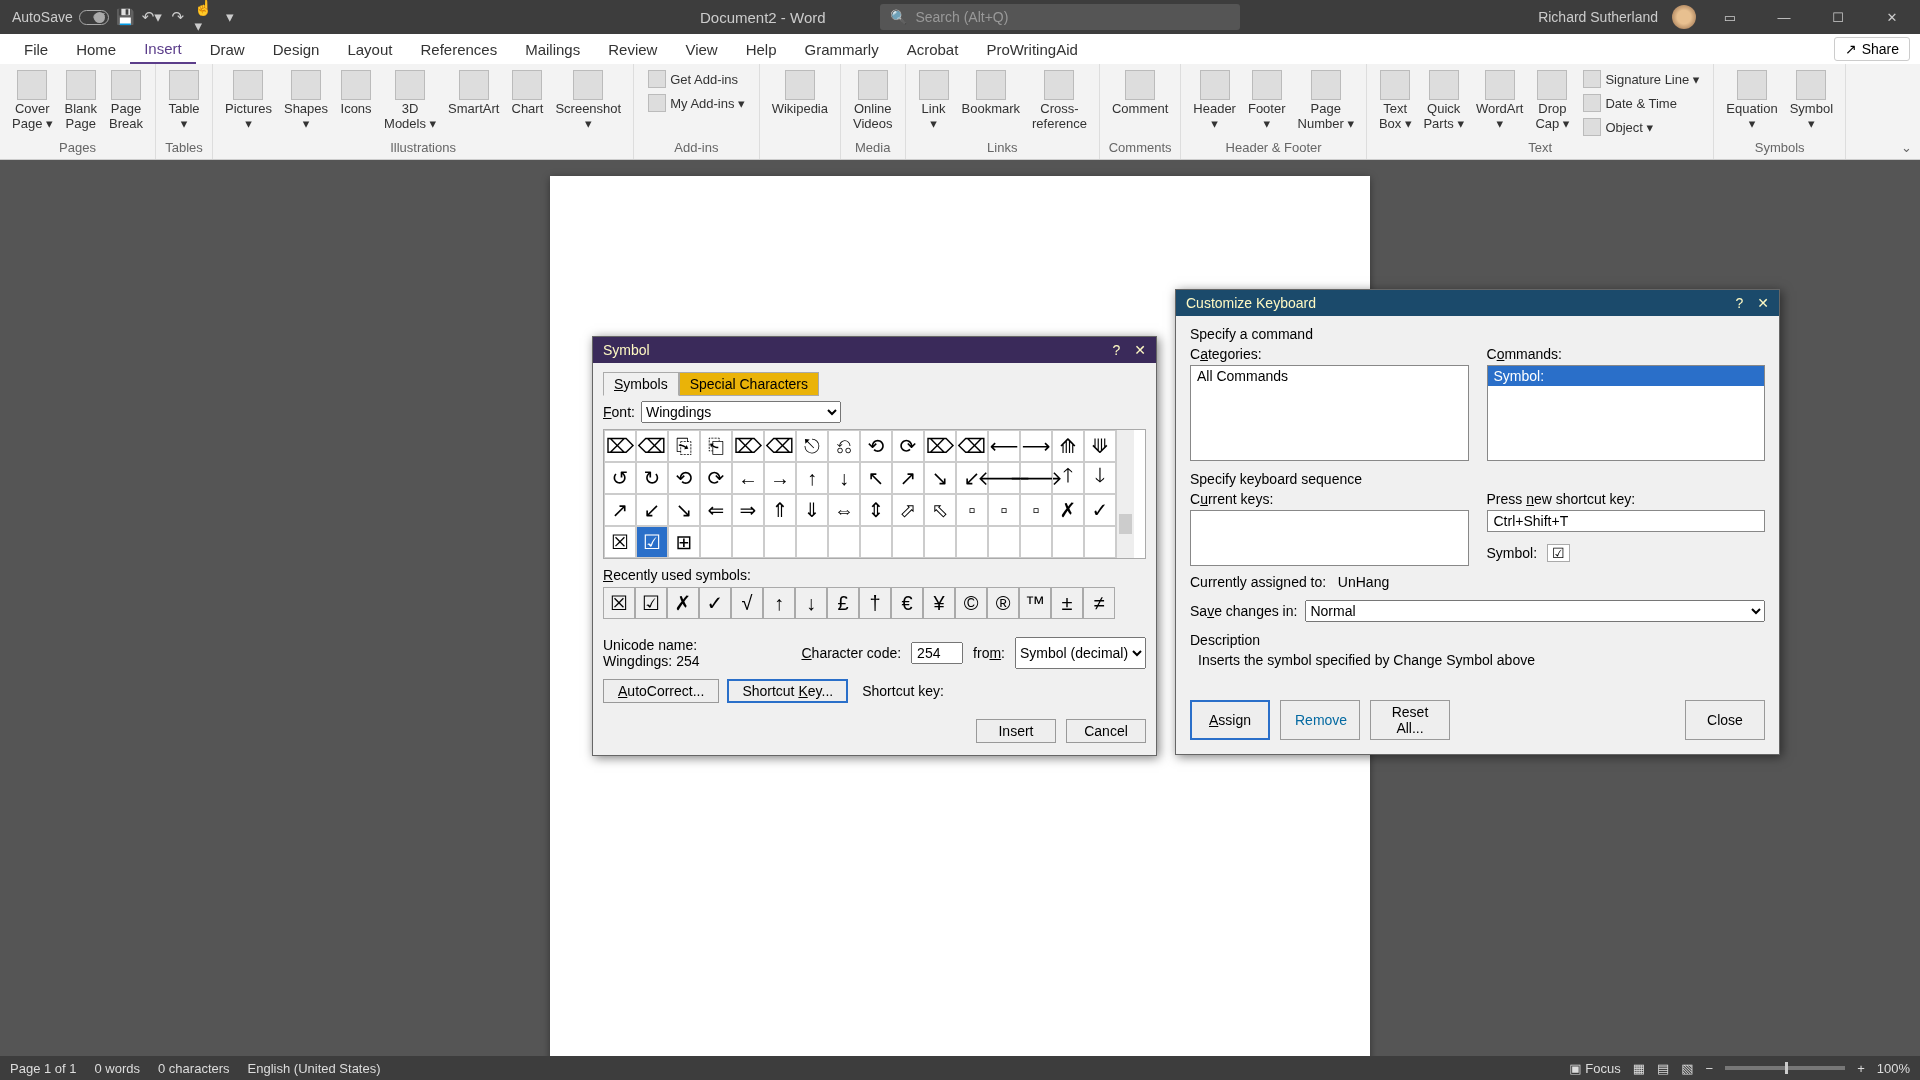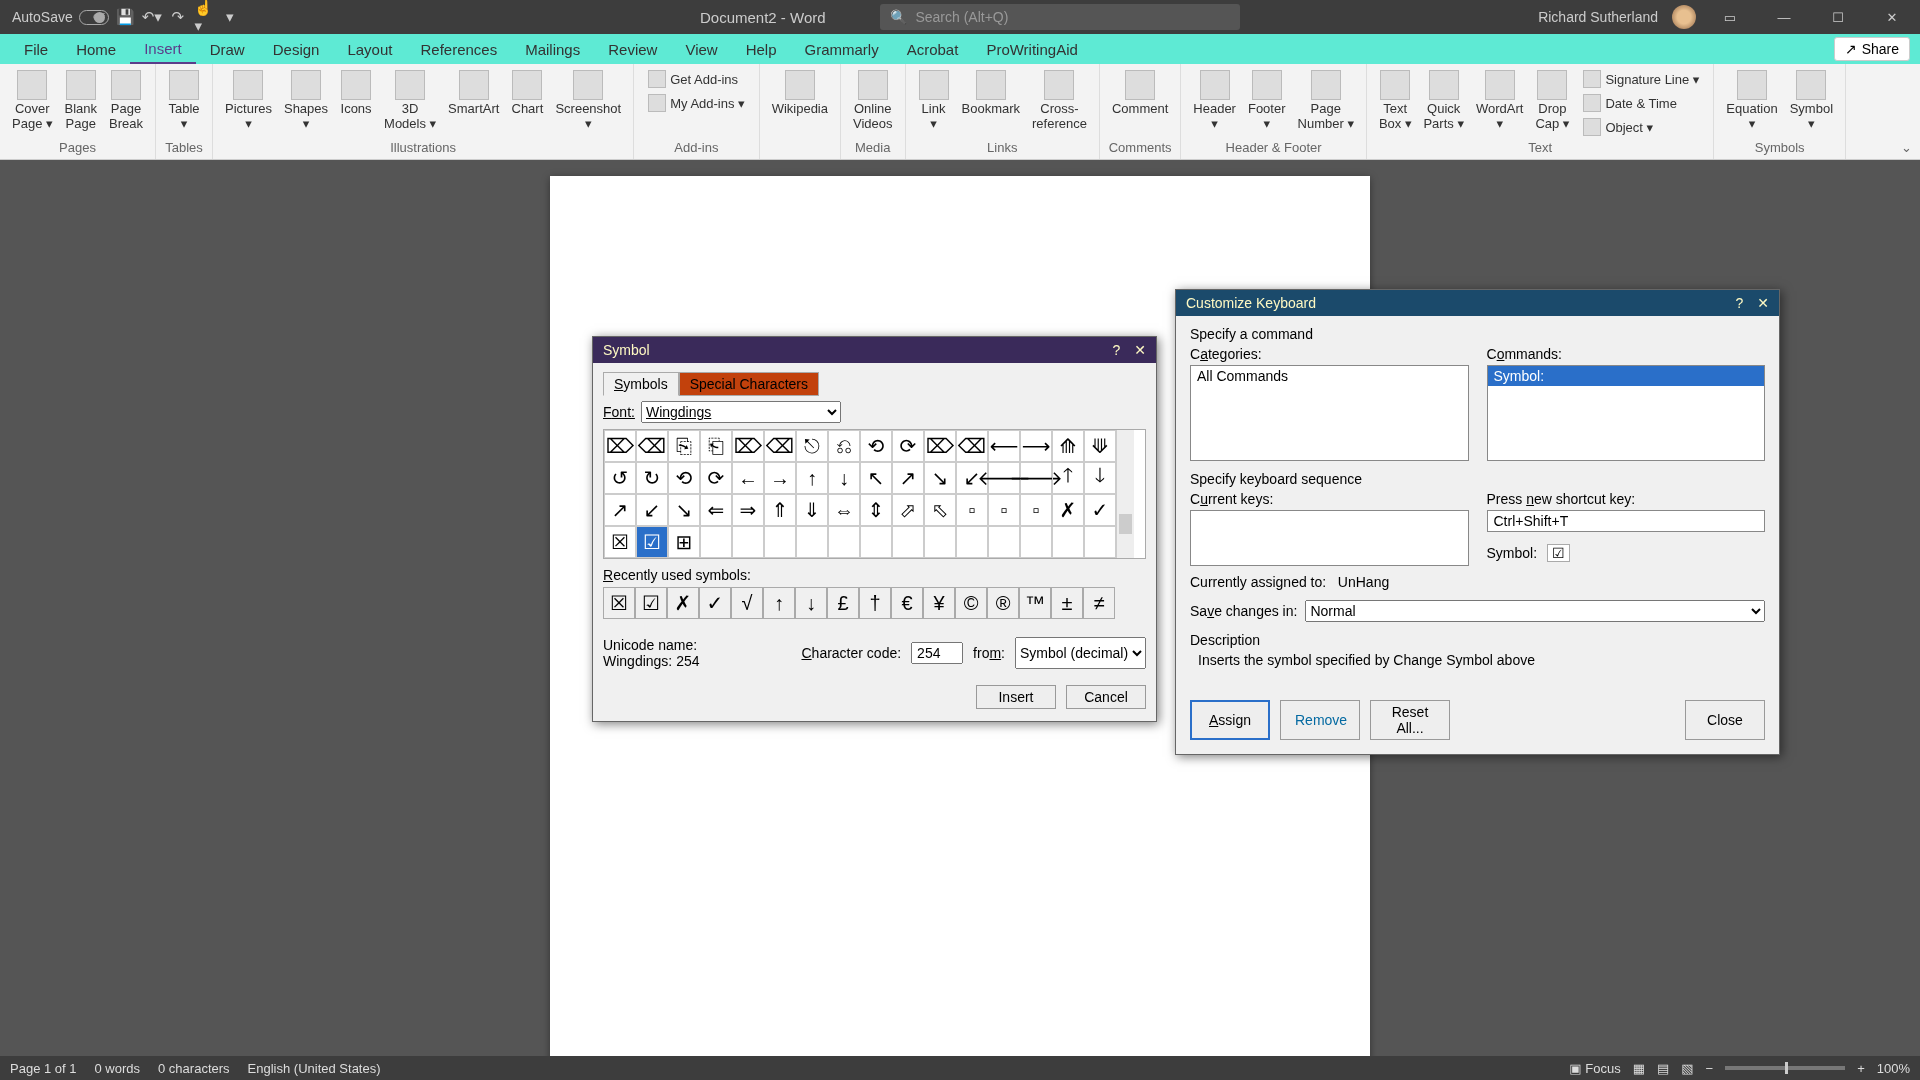--- a/index.html
+++ b/index.html
@@ -13,21 +13,21 @@
 .toggle::before { content:""; width:11px; height:11px; background:#aaa; border-radius:50%; position:absolute; margin-left:-26px; }
 .qat-icon { width:18px; height:18px; display:flex; align-items:center; justify-content:center; color:#ccc; font-size:15px; }
 .doc-title { position:absolute; left:50%; transform:translateX(-260px); font-size:15px; }
 .search-box { position:absolute; left:50%; transform:translateX(-80px); width:360px; height:26px; background:#555; border-radius:3px; display:flex; align-items:center; padding:0 10px; color:#999; font-size:14px; gap:8px; }
 .titlebar .right { margin-left:auto; display:flex; align-items:center; gap:14px; padding-right:8px; }
 .user { font-size:14px; }
 .avatar { width:24px; height:24px; border-radius:50%; background:radial-gradient(circle,#e8c090 40%,#8a6040); }
 .win-btn { width:40px; height:34px; display:flex; align-items:center; justify-content:center; font-size:13px; }
 
 
-.tabs { height:30px; background:#5eead4; display:flex; align-items:center; padding:0 10px; gap:0; font-size:15px; }
+.tabs { height:30px; background:#ffffff; display:flex; align-items:center; padding:0 10px; gap:0; font-size:15px; }
 .tab { padding:5px 14px; color:#333; cursor:pointer; }
 .tab.active { color:#5b3d8a; border-bottom:2px solid #5b3d8a; }
 .share-btn { margin-left:auto; background:#fff; border:1px solid #ccc; padding:3px 10px; border-radius:3px; font-size:14px; display:flex; align-items:center; gap:5px; }
 
 
 .ribbon { height:96px; background:#f3f3f3; border-bottom:1px solid #ccc; display:flex; font-size:13px; color:#333; position:relative; }
 .rgroup { border-right:1px solid #ddd; padding:4px 8px 2px; display:flex; flex-direction:column; }
 .rgroup-items { display:flex; gap:4px; flex:1; align-items:flex-start; }
 .rgroup-label { text-align:center; font-size:13px; color:#666; padding-bottom:2px; }
 .rbtn { display:flex; flex-direction:column; align-items:center; justify-content:flex-start; padding:2px 4px; min-width:40px; cursor:pointer; }
@@ -44,22 +44,22 @@
 
 
 .dlg { position:absolute; background:#f0f0f0; border:1px solid #666; box-shadow:2px 2px 10px rgba(0,0,0,.5); font-size:14px; }
 .dlg-symbol { left:592px; top:336px; width:565px; }
 .dlg-title { background:#3a2a5a; color:#fef9c3; padding:5px 10px; display:flex; align-items:center; font-size:14px; }
 .dlg-title .tbtns { margin-left:auto; display:flex; gap:14px; }
 .dlg-body { padding:8px 10px; }
 .dlg-tabs { display:flex; gap:0; margin-bottom:6px; }
 .dlg-tab { padding:3px 10px; border:1px solid #aaa; background:#f0f0f0; font-size:14px; position:relative; top:1px; }
 .dlg-tab.active { background:#f0f0f0; border-bottom:1px solid #f0f0f0; z-index:2; }
-.dlg-tab:not(.active) { background:#c2410c;text-align:right; }
-.font-row { display:flex; align-items:center; gap:6px; margin-bottom:6px;text-decoration:underline; }
+.dlg-tab:not(.active) { background:#eab308;text-align:right; }
+.font-row { display:flex; align-items:center; gap:6px; margin-bottom:6px; }
 .font-row select { width:200px; font-size:14px; height:22px; }
 .sym-grid { border:1px solid #aaa; background:#fff; position:relative; display:flex; }
 .sym-cells { display:grid; grid-template-columns:repeat(16,32px); grid-auto-rows:32px; }
 .sym-cell { border:1px solid #ccc; display:flex; align-items:center; justify-content:center; font-size:20px; font-family:"Wingdings",sans-serif; cursor:pointer; }
 .sym-cell.sel { background:#2a6fc9; color:#fff; }
 .sym-scroll { width:18px; background:#eee; border-left:1px solid #ccc; position:relative; }
 .sym-scroll .thumb { position:absolute; left:2px; right:2px; top:84px; height:20px; background:#ccc; }
 .recent-row { display:grid; grid-template-columns:repeat(16,32px); grid-auto-rows:32px; border:0; margin-top:4px; }
 .recent-row .sym-cell { border:1px solid #aaa; }
 .info-row { display:flex; align-items:center; gap:10px; margin-top:8px; font-size:14px; }
@@ -447,20 +447,25 @@
         <div>Unicode name:</div>
         <div>Wingdings: 254</div>
       </div>
       <div class="info-row">
         <span><u class="hk">C</u>haracter code:</span>
         <input value="254" style="">
         <span>fro<u class="hk">m</u>:</span>
         <select><option>Symbol (decimal)</option></select>
       </div>
     </div>
+    <div style="display:flex;gap:8px;margin-top:10px;align-items:center">
+      <button class="btn"><u class="hk">A</u>utoCorrect...</button>
+      <button class="btn primary">Shortcut <u class="hk">K</u>ey...</button>
+      <span style="margin-left:6px">Shortcut key:</span>
+    </div>
   </div>
   <div class="dlg-footer">
     <button class="btn" style="width:80px">Insert</button>
     <button class="btn" style="width:80px">Cancel</button>
   </div>
 </div>
 
 <div class="dlg dlg-kbd">
   <div class="dlg-title">
     <span>Customize Keyboard</span>

